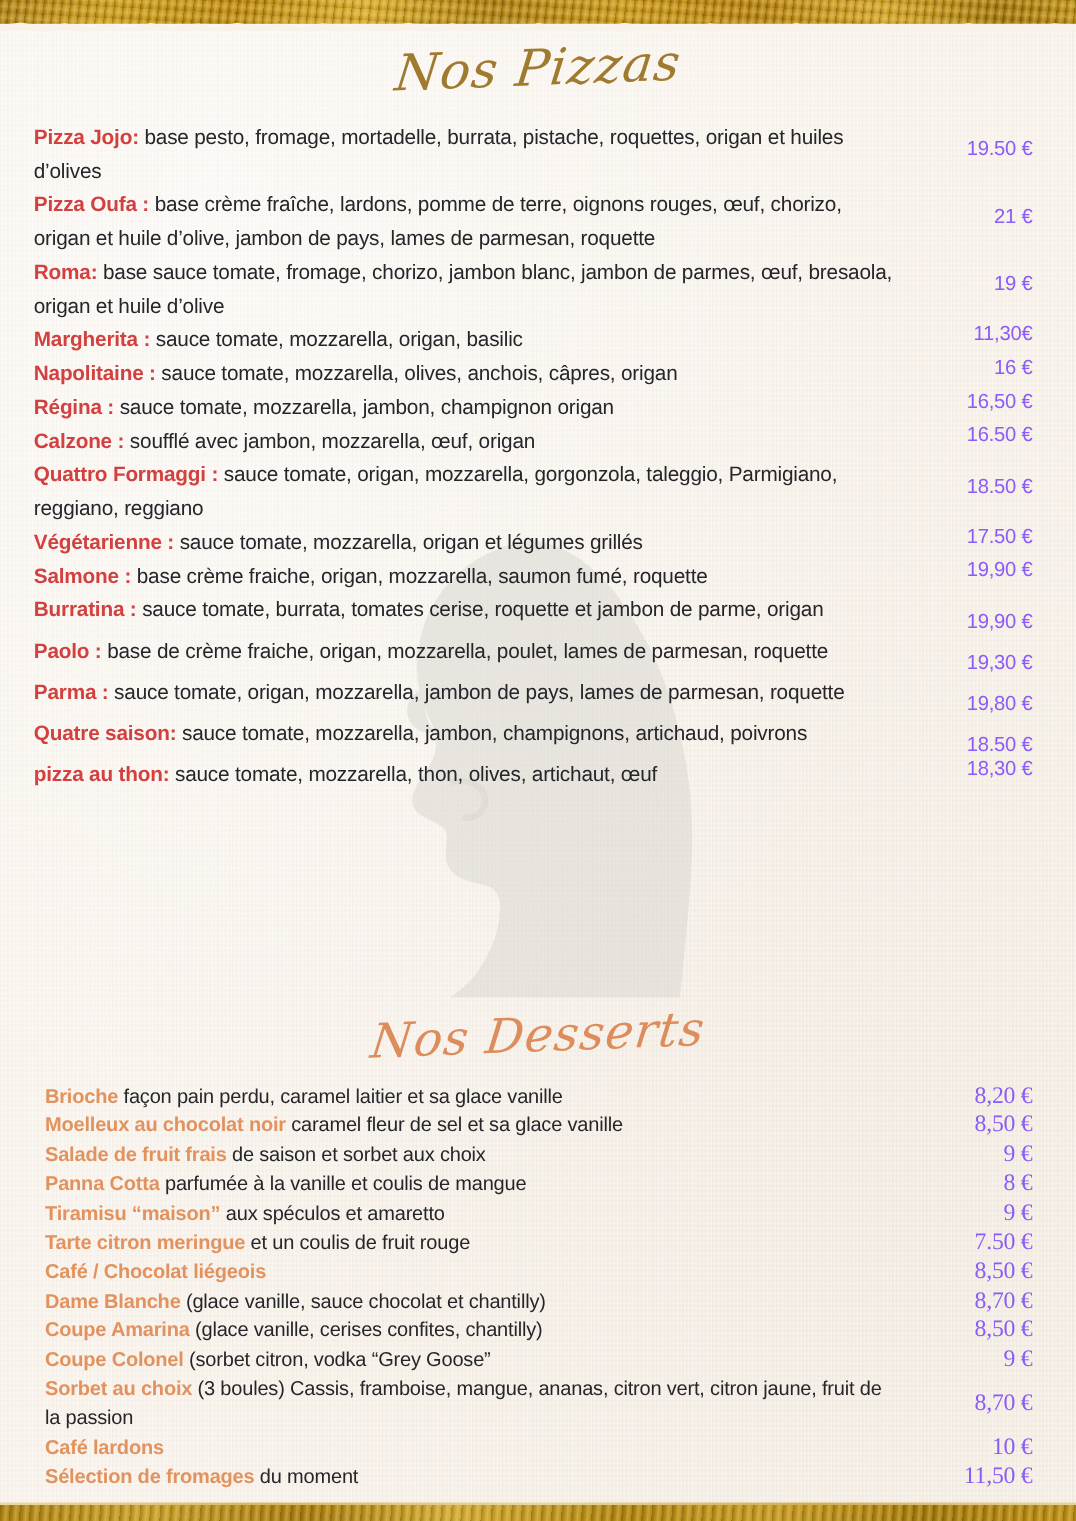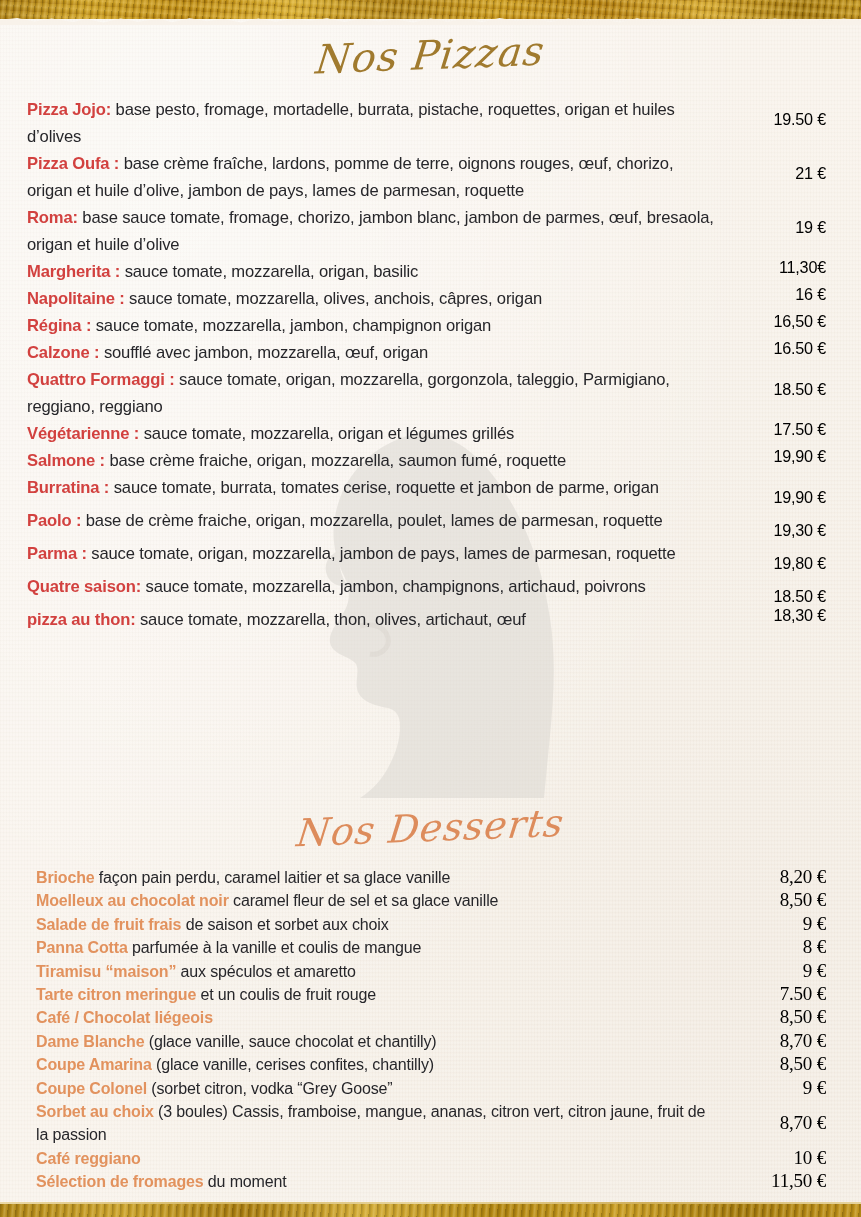--- a/index.html
+++ b/index.html
@@ -98,21 +98,21 @@
     font-size:16.6px; line-height:27px; color:#26262a;
     max-width:715px;
     letter-spacing:-0.15px;
   }
   .pizzas .desc{ padding-left:27px; }
   .desserts .desc{ padding-left:36px; font-size:16px; line-height:23.4px;}
   .name{ font-weight:bold; }
   .pizzas .name{ color:#d2413f; }
   .desserts .name{ color:#e2925e; }
   .price{
-    font-size:16.2px; color:#000000; white-space:nowrap;
+    font-size:16.2px; color:#8b5cf6; white-space:nowrap;
     text-align:right; width:105px; padding-right:35px;
     flex:0 0 auto; letter-spacing:-0.2px;
   }
   .desserts .price{ font-size:19px;font-family:Liberation Serif, serif; }
   
 </style>
 </head>
 <body>
 
 <div class="paper"></div>
@@ -294,21 +294,21 @@
         </div>
       </div>
       <div class="row">
         <div class="row-inner">
           <div class="desc"><span class="name">Sorbet au choix</span><span> (3 boules) Cassis, framboise, mangue, ananas, citron vert, citron jaune, fruit de la passion</span></div>
           <div class="price" style="padding-top: 12px;">8,70 €</div>
         </div>
       </div>
       <div class="row">
         <div class="row-inner">
-          <div class="desc"><span class="name">Café reggiano</span><span></span></div>
+          <div class="desc"><span class="name">Café lardons</span><span></span></div>
           <div class="price">10 €</div>
         </div>
       </div>
       <div class="row">
         <div class="row-inner">
           <div class="desc"><span class="name">Sélection de fromages</span><span> du moment</span></div>
           <div class="price">11,50 €</div>
         </div>
       </div>
     </div>

